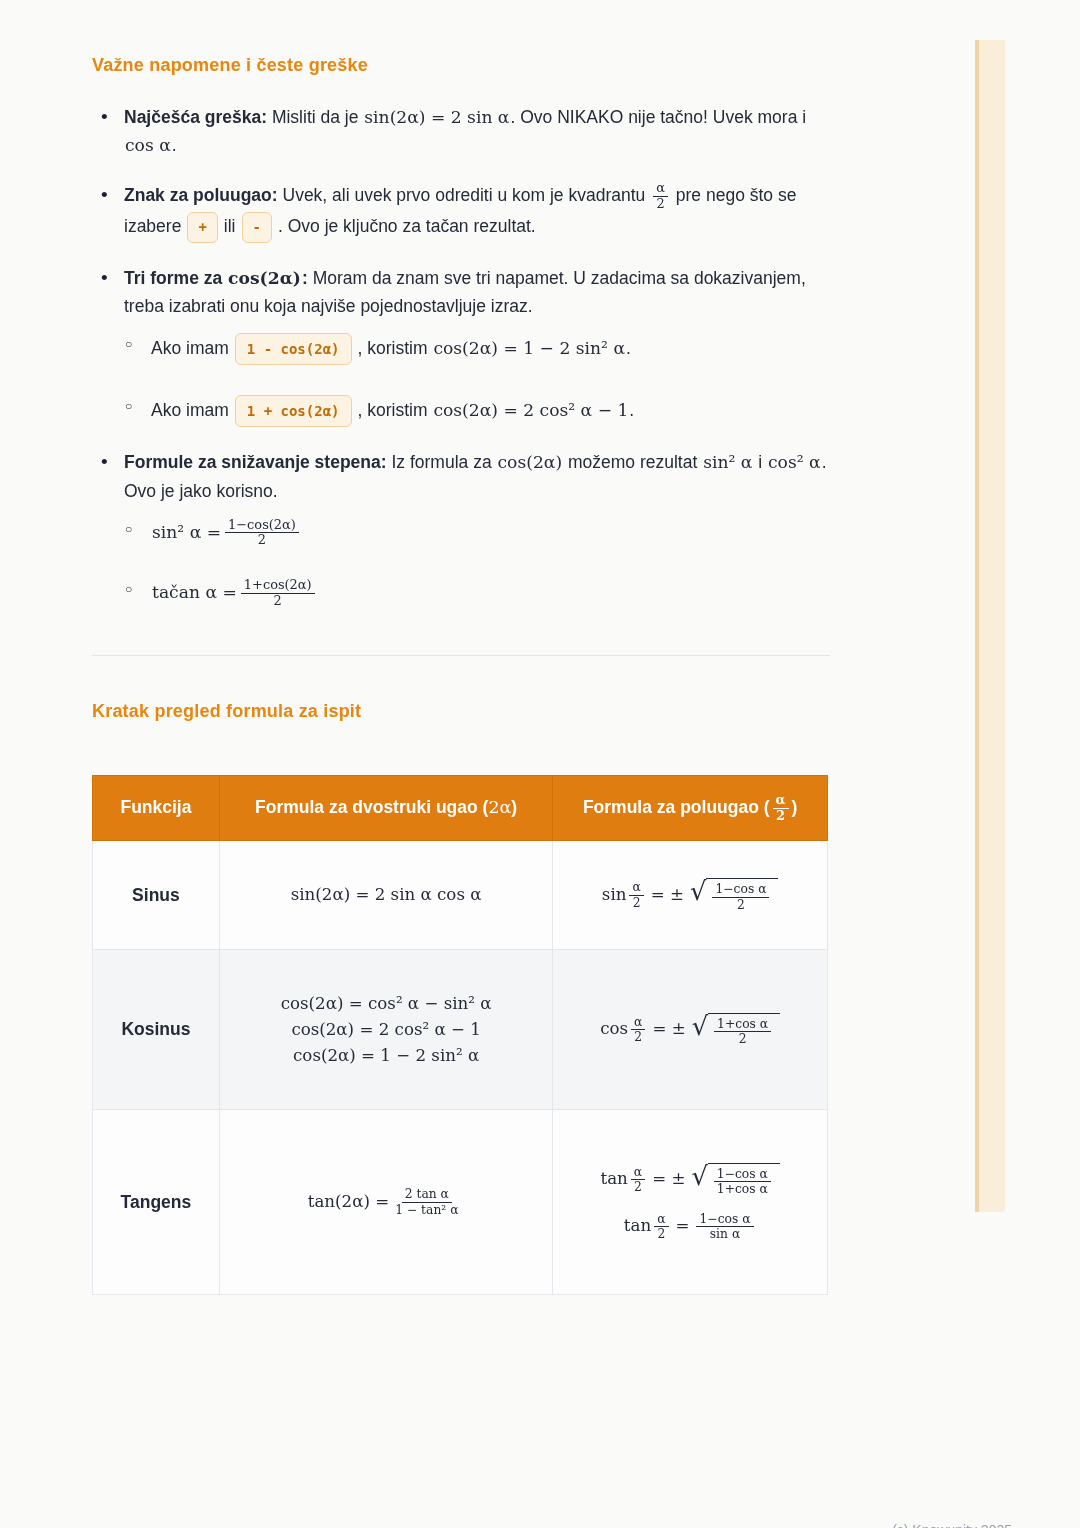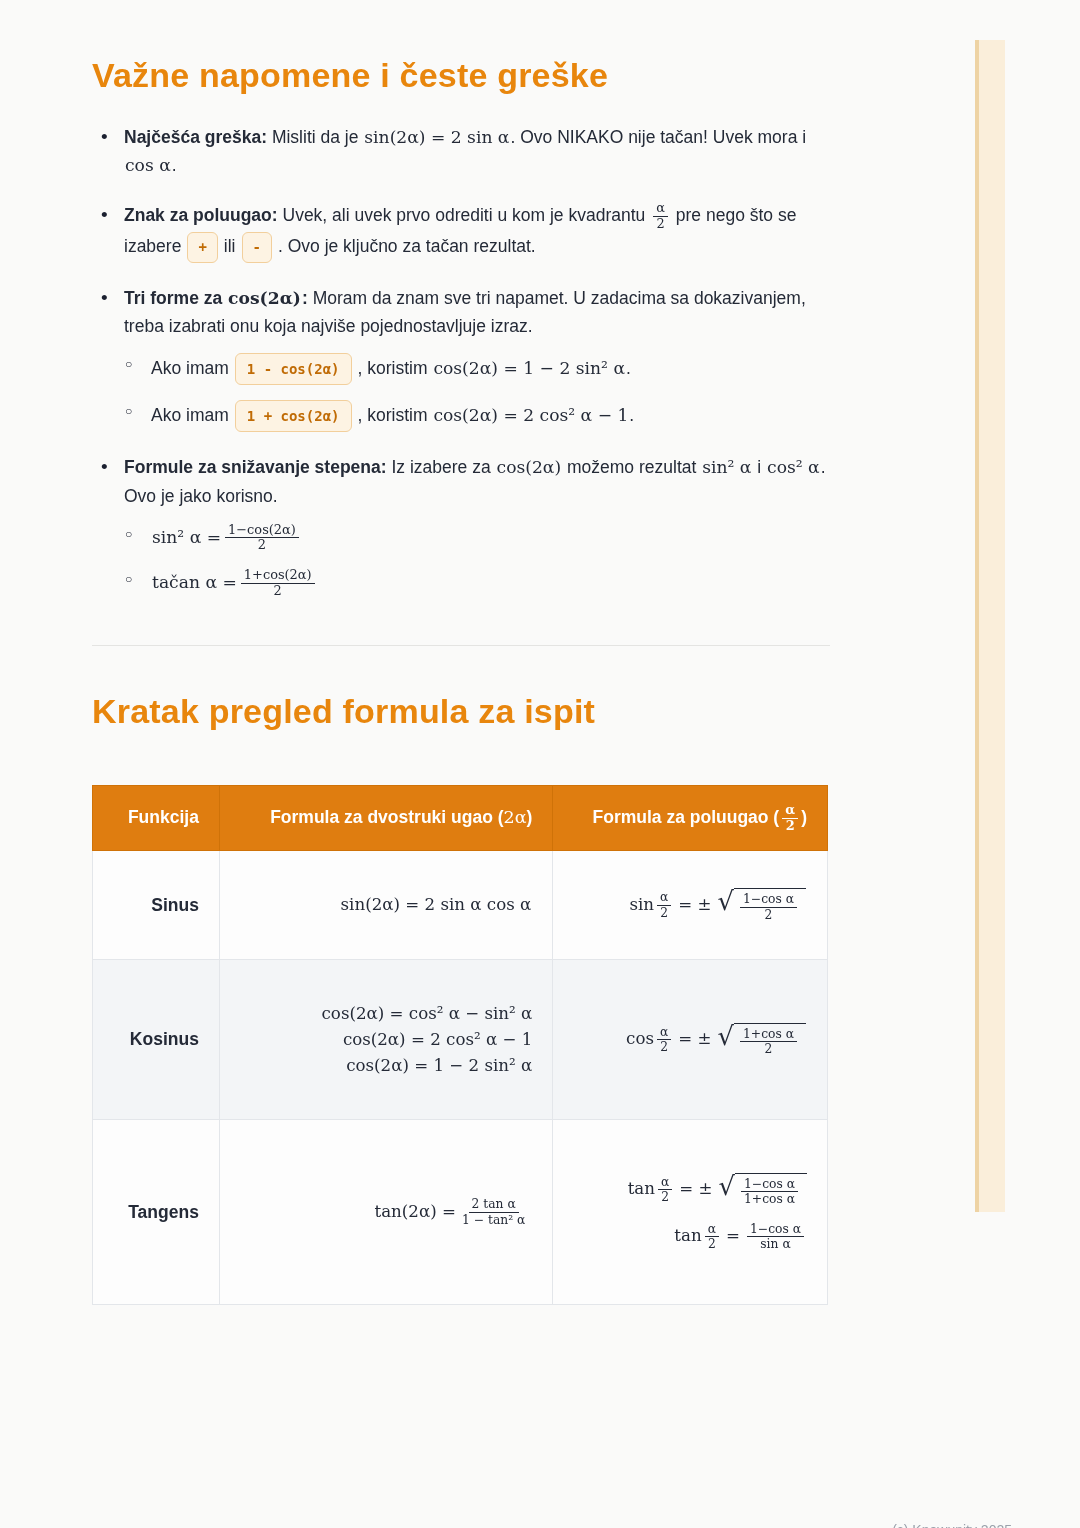--- a/index.html
+++ b/index.html
@@ -21,30 +21,30 @@
     position:relative;
     height:1528px;
     background:var(--pageBg);
     font-family:"Liberation Sans",sans-serif;
     color:var(--textColor);
     overflow:hidden;
   }
   .content{position:absolute;left:92px;top:54px;width:738px;}
   h1.section-title{
     color:var(--accent);
-    font-size:34px;
+    font-size:18px;
     font-weight:700;
     letter-spacing:.2px;
     line-height:1.25;
   }
   .bullets{list-style:none;margin-top:26px;display:flex;flex-direction:column;gap:21px;}
   .bullets>li{position:relative;padding-left:32px;font-size:17.5px;line-height:1.62;}
   .bullets>li::before{content:"•";position:absolute;left:9px;top:-1px;font-size:19px;color:#1b2030;}
   .lead{font-weight:700;}
-  .sublist{list-style:none;margin-top:12px;display:flex;flex-direction:column;gap:15px;}
+  .sublist{list-style:none;margin-top:12px;display:flex;flex-direction:column;gap:30px;}
   .sublist>li{position:relative;padding-left:27px;line-height:1.6;}
   .sublist>li::before{content:"○";position:absolute;left:1px;top:2px;font-size:12px;color:#1b2030;}
   .math{font-family:"DejaVu Serif",serif;font-size:0.98em;margin:0 1px;white-space:nowrap;}
   .frac{
     display:inline-flex;flex-direction:column;align-items:center;
     vertical-align:middle;font-size:0.74em;line-height:1.15;margin:0 3px;
     font-family:"DejaVu Serif",serif;
   }
   .frac .num{border-bottom:1px solid currentColor;padding:0 3px;}
   .frac .den{padding:0 3px;}
@@ -54,21 +54,21 @@
   .chip{
     display:inline-block;background:var(--chipBg);border:1px solid var(--chipBorder);
     border-radius:6px;color:var(--chipText);
     font-family:"DejaVu Sans Mono",monospace;font-weight:700;font-size:14px;
     padding:4px 11px;margin:0 6px;vertical-align:middle;white-space:nowrap;
   }
   .chip.sign{padding:3px 10px;}
   .divider{height:1px;background:#e4e4e2;margin-top:46px;}
   h1.second{margin-top:44px;}
   table.formulas{border-collapse:collapse;margin-top:52px;width:736px;background:#fdfdfd;}
-  .formulas th,.formulas td{border:1px solid #e3e6ea;text-align:right;vertical-align:middle;}
+  .formulas th,.formulas td{border:1px solid #e3e6ea;text-align:center;vertical-align:middle;}
   .formulas thead th{
     background:var(--tableHeaderBg);color:#ffffff;
     font-size:17.5px;font-weight:700;padding:17px 20px;
     border:1px solid #cf7208;line-height:1.55;
   }
   .formulas thead .mhdr{font-family:"DejaVu Serif",serif;font-weight:400;}
   .formulas td{padding:37px 20px;font-size:17px;}
   .formulas td.fn-label{font-weight:700;font-size:17.5px;}
   .formulas tbody tr:nth-child(2){background:var(--rowAltBg);}
   .col-fn{width:127px;}
@@ -85,21 +85,21 @@
 
 <div class="page-edge"></div>
 
 <div class="content">
 
   <h1 class="section-title">Važne napomene i česte greške</h1>
 
   <ul class="bullets">
 
     <li>
-      <span class="lead">Najčešća greška:</span><span> Misliti da je </span><span class="math">sin(2α) = 2 sin α</span><span>. Ovo NIKAKO nije tačan! Uvek mora i </span><span class="math">cos α</span><span>.</span>
+      <span class="lead">Najčešća greška:</span><span> Misliti da je </span><span class="math">sin(2α) = 2 sin α</span><span>. Ovo NIKAKO nije tačno! Uvek mora i </span><span class="math">cos α</span><span>.</span>
     </li>
 
     <li>
       <span class="lead">Znak za poluugao:</span><span> Uvek, ali uvek prvo odrediti u kom je kvadrantu </span><span class="frac">
           <span class="num">α</span>
           <span class="den">2</span>
         </span><span> pre nego što se izabere</span><span class="chip sign">+</span><span>ili</span><span class="chip sign">-</span><span>. Ovo je ključno za tačan rezultat.</span>
     </li>
 
     <li>
@@ -108,21 +108,21 @@
         <li>
           <span>Ako imam</span><span class="chip">1 - cos(2α)</span><span>, koristim </span><span class="math">cos(2α) = 1 − 2 sin² α</span><span>.</span>
         </li>
         <li>
           <span>Ako imam</span><span class="chip">1 + cos(2α)</span><span>, koristim </span><span class="math">cos(2α) = 2 cos² α − 1</span><span>.</span>
         </li>
       </ul>
     </li>
 
     <li>
-      <span class="lead">Formule za snižavanje stepena:</span><span> Iz izabere za </span><span class="math">cos(2α)</span><span> možemo rezultat </span><span class="math">sin² α</span><span> i </span><span class="math">cos² α</span><span>. Ovo je jako korisno.</span>
+      <span class="lead">Formule za snižavanje stepena:</span><span> Iz formula za </span><span class="math">cos(2α)</span><span> možemo rezultat </span><span class="math">sin² α</span><span> i </span><span class="math">cos² α</span><span>. Ovo je jako korisno.</span>
       <ul class="sublist">
         <li>
           <span class="math">sin² α =</span><span class="frac">
               <span class="num">1−cos(2α)</span>
               <span class="den">2</span>
             </span>
         </li>
         <li>
           <span class="math">tačan α =</span><span class="frac">
               <span class="num">1+cos(2α)</span>

